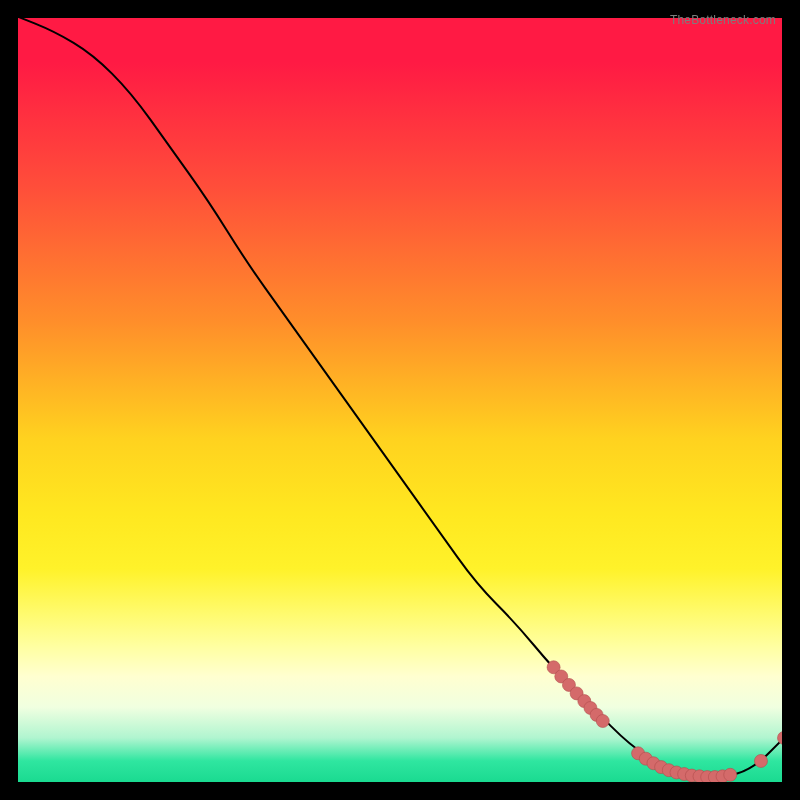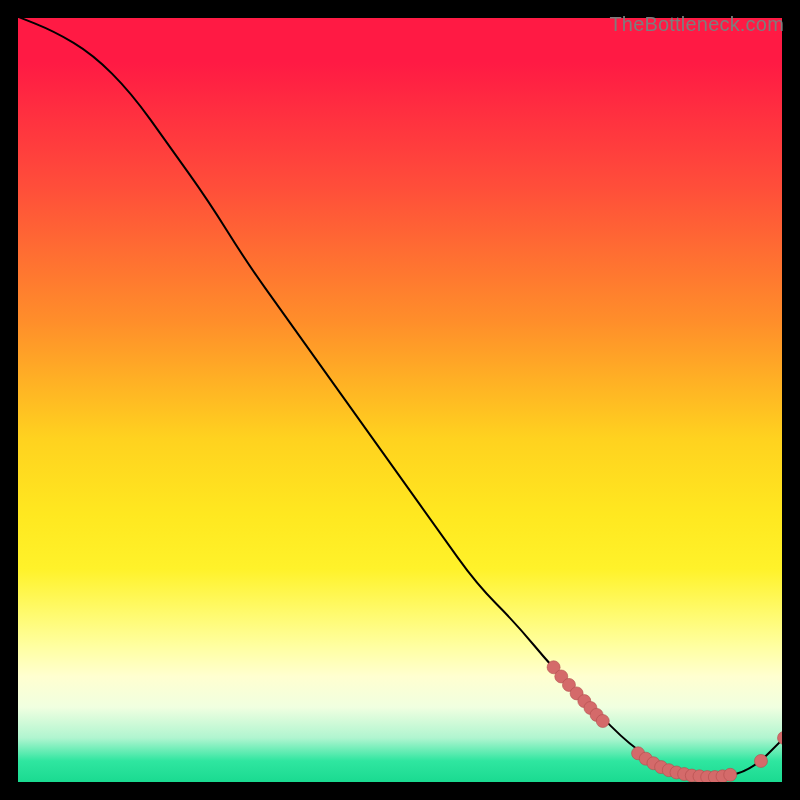--- a/index.html
+++ b/index.html
@@ -58,22 +58,22 @@
   }
   svg.curve {
     position: absolute;
     left: 0; top: 0;
     width: 100%;
     height: 100%;
   }
   .attribution {
     position: absolute;
     top: -3px;
-    right: 0;
-    font-size: 20px;
+    right: 8px;
+    font-size: 12px;
     font-weight: 400;
     color: #7d7d7d;
     letter-spacing: 0.2px;
     user-select: none;
   }
 </style>
 </head>
 <body>
 
 <div class="stage">

